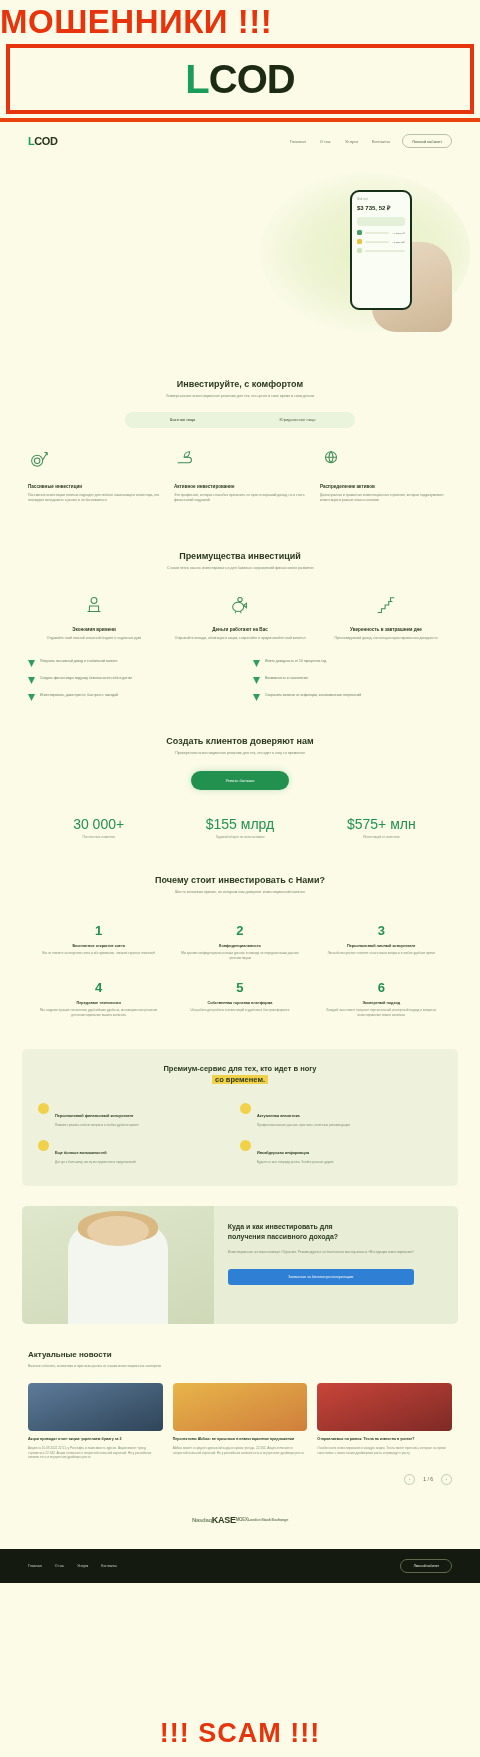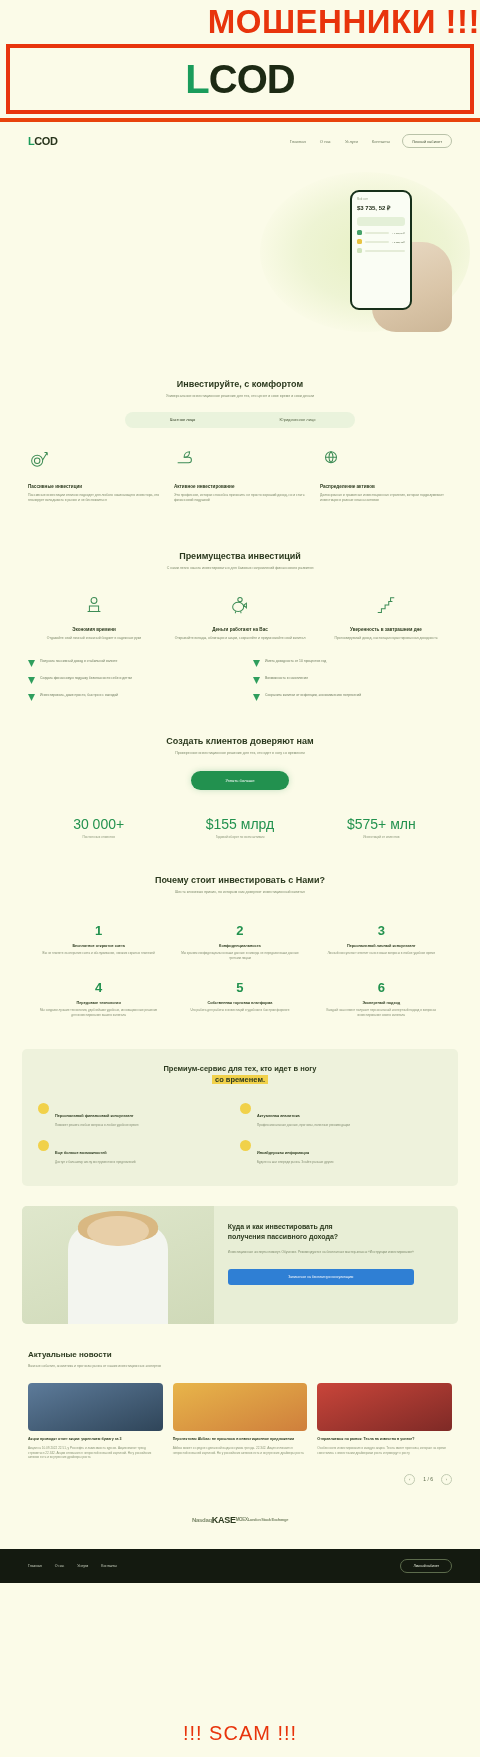--- a/index.html
+++ b/index.html
@@ -11,21 +11,21 @@
     overflow: hidden;
   }
   .page { position: relative; width: 480px; height: 1757px; background: #fbfbe8; }
 
   
   .warn-top {
     position: absolute; left: 0; top: 0; width: 480px; height: 118px;
     background: #fbfbe8;
   }
   .warn-top-text {
-    text-align: right;
+    text-align: left;
     font-size: 33px;
     font-weight: bold;
     color: #e8340c;
     letter-spacing: 0.5px;
     line-height: 38px;
     padding-top: 3px;
     font-family: "Liberation Sans", sans-serif;
   }
   .logo-box {
     margin: 3px 6px 0 6px;
@@ -212,21 +212,21 @@
   .ft-link { font-size: 3.6px; color: #cfd6c4; }
   .ft-sp { flex: 1; }
   .ft-btn { font-size: 3.4px; color: #e8eedd; border: 0.6px solid #5c6b4c; border-radius: 8px; padding: 4px 12px; }
 
   
   .warn-bot {
     position: absolute; left: 0; bottom: 0; width: 480px; height: 47px;
     background: #fbfbe8; display: flex; align-items: center; justify-content: center;
   }
   .warn-bot-text {
-    font-size: 20px; font-weight: normal; color: #e8340c; letter-spacing: 1px;
+    font-size: 27px; font-weight: bold; color: #e8340c; letter-spacing: 1px;
   }
 </style>
 </head>
 <body>
 
 <div class="page">
 
   <div class="warn-top">
     <div class="warn-top-text">МОШЕННИКИ !!!</div>
     <div class="logo-box">

